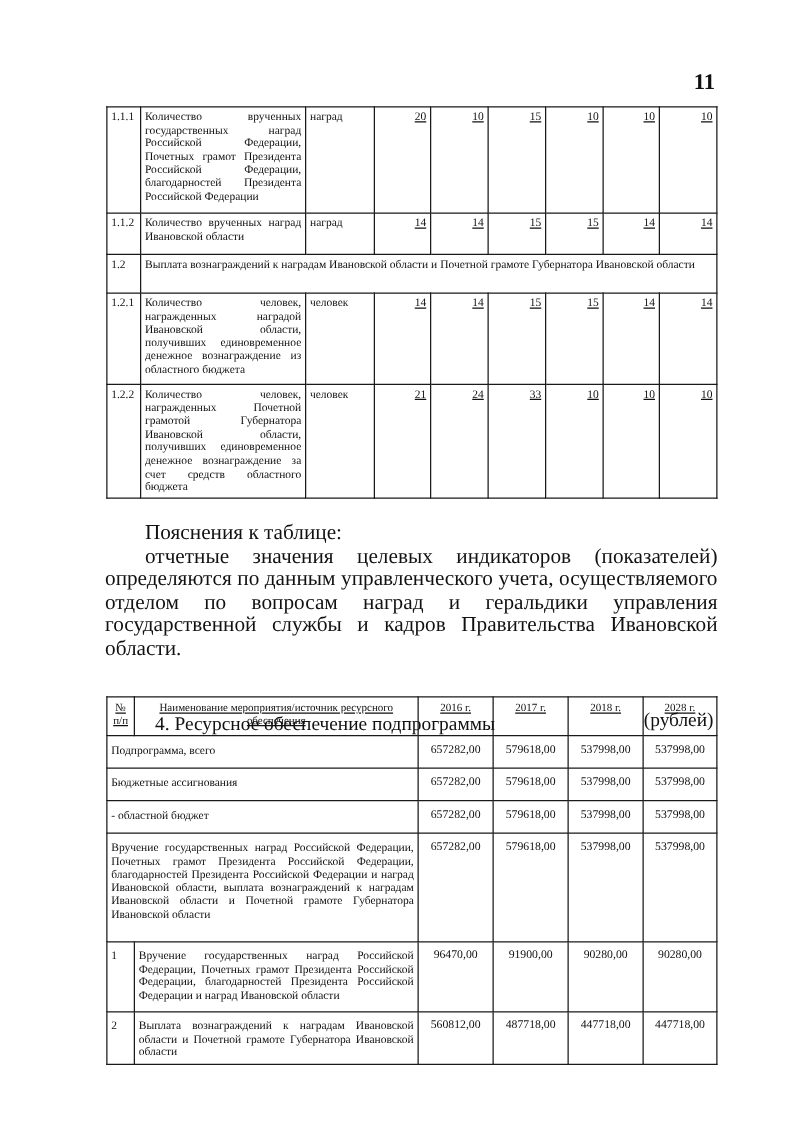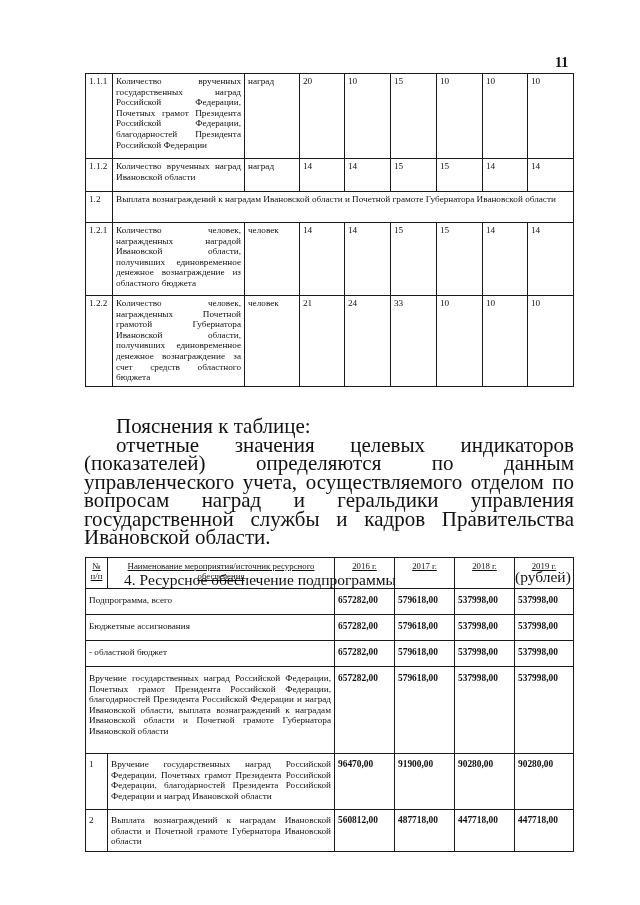--- a/index.html
+++ b/index.html
@@ -1,38 +1,38 @@
 <!DOCTYPE html>
 <html><head>
 <meta charset="utf-8">
 <style>
   html, body { margin: 0; padding: 0; background: #ffffff; }
   body { width: 640px; height: 905px; position: relative; overflow: hidden;
          font-family: "Liberation Serif", "DejaVu Serif", serif; color: #111; }
-  .page-num { position: absolute; left: 555px; top: 55px; font-size: 14px; font-weight: bold; }
+  .page-num { position: absolute; left: 555px; top: 55px; font-size: 18px; font-weight: bold; }
   table { border-collapse: collapse; position: absolute; table-layout: fixed; }
   td, th { border: 1.3px solid #1a1a1a; vertical-align: top; padding: 2px 3px;
            font-size: 9.2px; line-height: 10.6px; font-weight: normal; }
-  #t1 { left: 85px; top: 73px; width: 488px; }
+  #t1 { left: 85px; top: 85px; width: 488px; }
   #t1 td.num { text-align: left; }
   #t1 td.desc { text-align: justify; text-align-last: left; }
-  #t1 td.val { text-align: left; }
+  #t1 td.val { text-align: right; text-decoration: underline; }
   #t1 tr.r111 td { height: 80px; }
   #t1 tr.r112 td { height: 28px; }
   #t1 tr.r12 td { height: 26px; }
   #t1 tr.r121 td { height: 68px; }
   #t1 tr.r122 td { height: 86px; }
-  .notes { position: absolute; left: 84px; top: 417px; width: 490px; font-size: 21px; line-height: 18.5px; }
+  .notes { position: absolute; left: 84px; top: 417px; width: 490px; font-size: 17px; line-height: 18.5px; }
   .notes p { margin: 0; text-align: justify; }
   .notes .indent { text-indent: 32px; }
   .section-title { position: absolute; left: 0; width: 520px; top: 523px; text-align: center; font-size: 15.5px; margin-top: 48px; }
   .units { position: absolute; left: 515px; top: 568px; font-size: 15.5px; }
   #t2 { left: 85px; top: 557px; width: 488px; }
   #t2 th { text-align: center; font-size: 8.8px; line-height: 10.2px; padding: 3px 3px; text-decoration: underline; }
-  #t2 td.v { font-size: 9.4px; font-weight: bold; }
+  #t2 td.v { text-align: center; font-size: 9.4px; }
   #t2 td.name { text-align: justify; text-align-last: left; }
   #t2 tr.h th { height: 24px; }
   #t2 tr.s td { height: 15px; padding-top: 6px; padding-bottom: 4px; }
   #t2 tr.big td { height: 78px; padding-top: 6px; }
   #t2 tr.m1 td { height: 48px; padding-top: 5px; }
   #t2 tr.m2 td { height: 34px; padding-top: 5px; }
 </style>
 </head>
 <body>
 
@@ -119,21 +119,21 @@
       <col style="width:60px">
       <col style="width:59px">
   </colgroup>
   <tbody>
       <tr class="h">
     <th>№ п/п</th>
     <th>Наименование мероприятия/источник ресурсного обеспечения</th>
     <th>2016 г.</th>
     <th>2017 г.</th>
     <th>2018 г.</th>
-    <th>2019 г.</th>
+    <th>2028 г.</th>
   </tr>
   <tr class="s">
     <td colspan="2" class="name">Подпрограмма, всего</td>
     <td class="v">657282,00</td>
     <td class="v">579618,00</td>
     <td class="v">537998,00</td>
     <td class="v">537998,00</td>
   </tr>
   <tr class="s">
     <td colspan="2" class="name">Бюджетные ассигнования</td>

